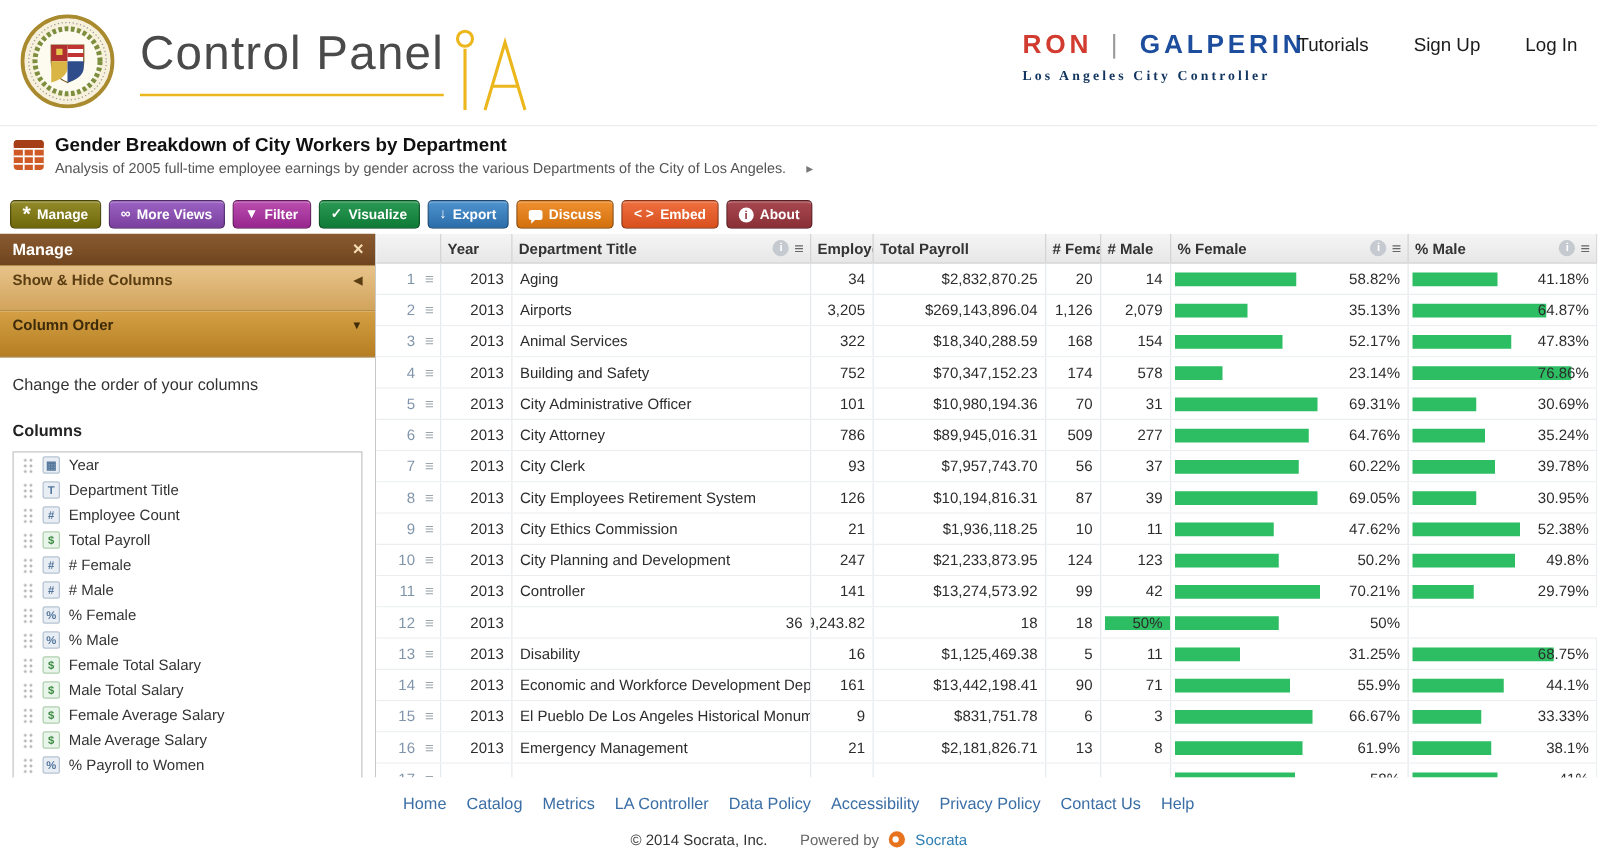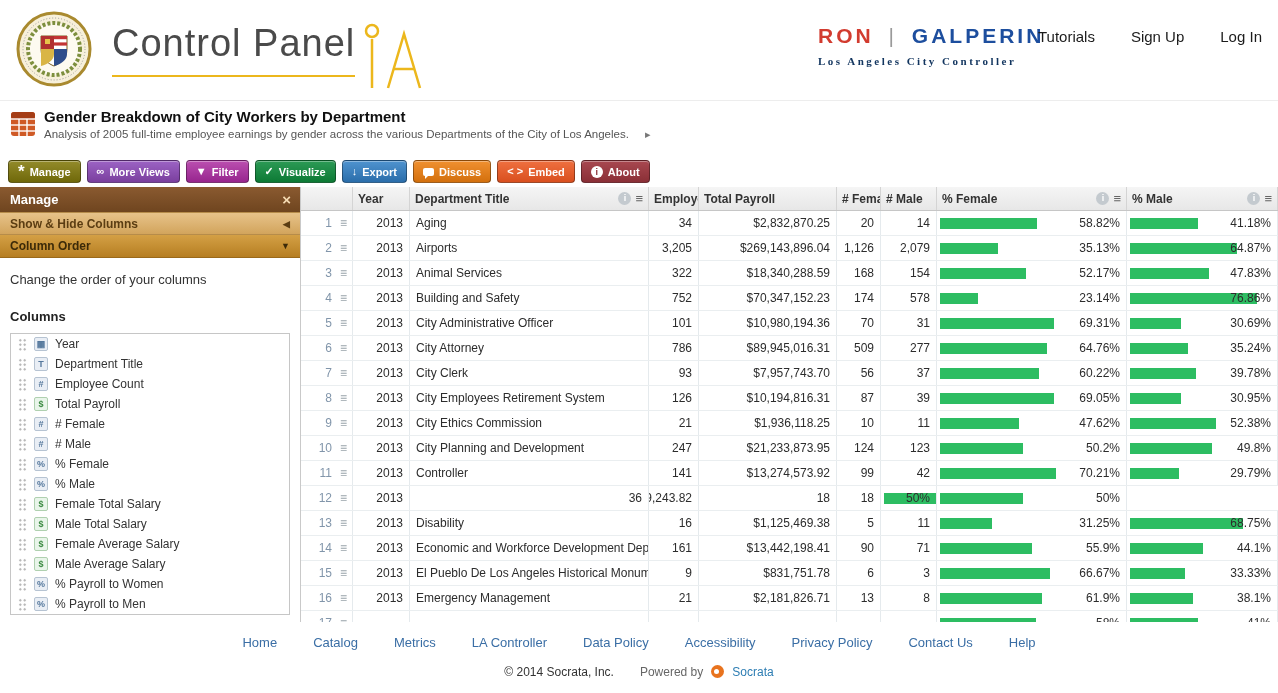--- a/index.html
+++ b/index.html
@@ -47,21 +47,21 @@
   .tbicon { font-size:11px; line-height:11px; font-weight:bold; }
   .ic-gear { font-size:17px; line-height:9px; }
   .ic-discuss { width:11px; height:8px; background:#fff; border-radius:2px; position:relative; }
   .ic-discuss::after { content:''; position:absolute; left:2px; bottom:-3px; border:3px solid transparent; border-top-color:#fff; border-left-color:#fff; }
   .ic-about { width:12px; height:12px; border-radius:50%; background:#fff; color:#8a2f36; font:bold 9px/12px "Liberation Sans",sans-serif; text-align:center; }
 
   
   .sidebar { position:absolute; top:187px; left:0; width:301px; bottom:71px; background:#fff; border-right:1px solid #c9c9c9; }
   .sb-header { height:25px; background:linear-gradient(#8a5a30,#6f451f); color:#fff; font-size:13px; font-weight:bold; line-height:25px; padding:0 10px; position:relative; }
   .sb-close { position:absolute; right:9px; top:0; color:#f6dcb4; font-size:15px; cursor:pointer; }
-  .sb-section { height:23px; font-size:12px; font-weight:bold; line-height:23px; padding:0 10px; position:relative; cursor:pointer; }
+  .sb-section { height:37px; font-size:12px; font-weight:bold; line-height:23px; padding:0 10px; position:relative; cursor:pointer; }
   .sb-sec-hide { background:linear-gradient(#e7c38a,#d2a45c); color:#5b3d12; border-top:1px solid #b68c4a; border-bottom:1px solid #b68c4a; }
   .sb-sec-order { background:linear-gradient(#d4a045,#b67e22); color:#3c2a08; border-bottom:1px solid #9a691a; }
   .sb-arrow { position:absolute; right:10px; font-size:9px; }
   .sb-body { padding:14px 10px 0 10px; }
   .sb-desc { font-size:13px; color:#333; }
   .sb-columns-label { margin-top:22px; font-size:13px; font-weight:bold; color:#222; }
   .col-list { margin-top:9px; border:1px solid #c6c6c6; height:282px; overflow:hidden; background:#fff; }
   .col-item { height:20px; display:flex; align-items:center; gap:7px; padding:0 7px; font-size:12px; color:#333; cursor:grab; }
   .drag-dots { width:9px; height:13px; flex:none; background:radial-gradient(circle,#b3b3b3 1px,transparent 1.3px) 0 0/4.5px 4.5px; }
   .tic { width:14px; height:14px; flex:none; border-radius:2px; font:bold 9px/13px "Liberation Sans",sans-serif; text-align:center; }
@@ -80,21 +80,21 @@
   .cell { display:flex; align-items:center; padding:0 6px; font-size:12px; color:#2c2c2c; border-right:1px solid #e5eaed; overflow:hidden; white-space:nowrap; }
   .cell.numc { justify-content:flex-end; color:#8195aa; border-right:none; padding-right:3px; }
   .cell.menuc { justify-content:center; color:#9aa4ab; font-size:12px; padding:0; cursor:pointer; }
   .cell.r { justify-content:flex-end; }
   .cell.pct { position:relative; }
   .pct .bar { position:absolute; left:3px; top:7px; height:11px; z-index:0; }
   .pct .val { margin-left:auto; position:relative; z-index:1; }
 
   
   .footer { position:absolute; left:0; right:0; bottom:0; height:71px; background:#fff; }
-  .f-links { display:flex; justify-content:center; gap:36px; padding-top:13px; font-size:13px; }
+  .f-links { display:flex; justify-content:center; gap:16px; padding-top:13px; font-size:13px; }
   .f-link { color:#3a6ea5; cursor:pointer; text-decoration:none; }
   .f-bottom { display:flex; justify-content:center; gap:8px; margin-top:15px; font-size:12px; color:#333; }
   .powered { color:#666; margin-left:18px; }
   .socrata-logo { width:13px; height:13px; border-radius:50%; background:#e8731e; position:relative; }
   .socrata-logo::after { content:''; position:absolute; left:3px; top:4px; width:5px; height:5px; border-radius:50%; background:#fff; }
   .socrata-name { color:#2d7db3; cursor:pointer; }
 </style>
 </head>
 <body>
 

